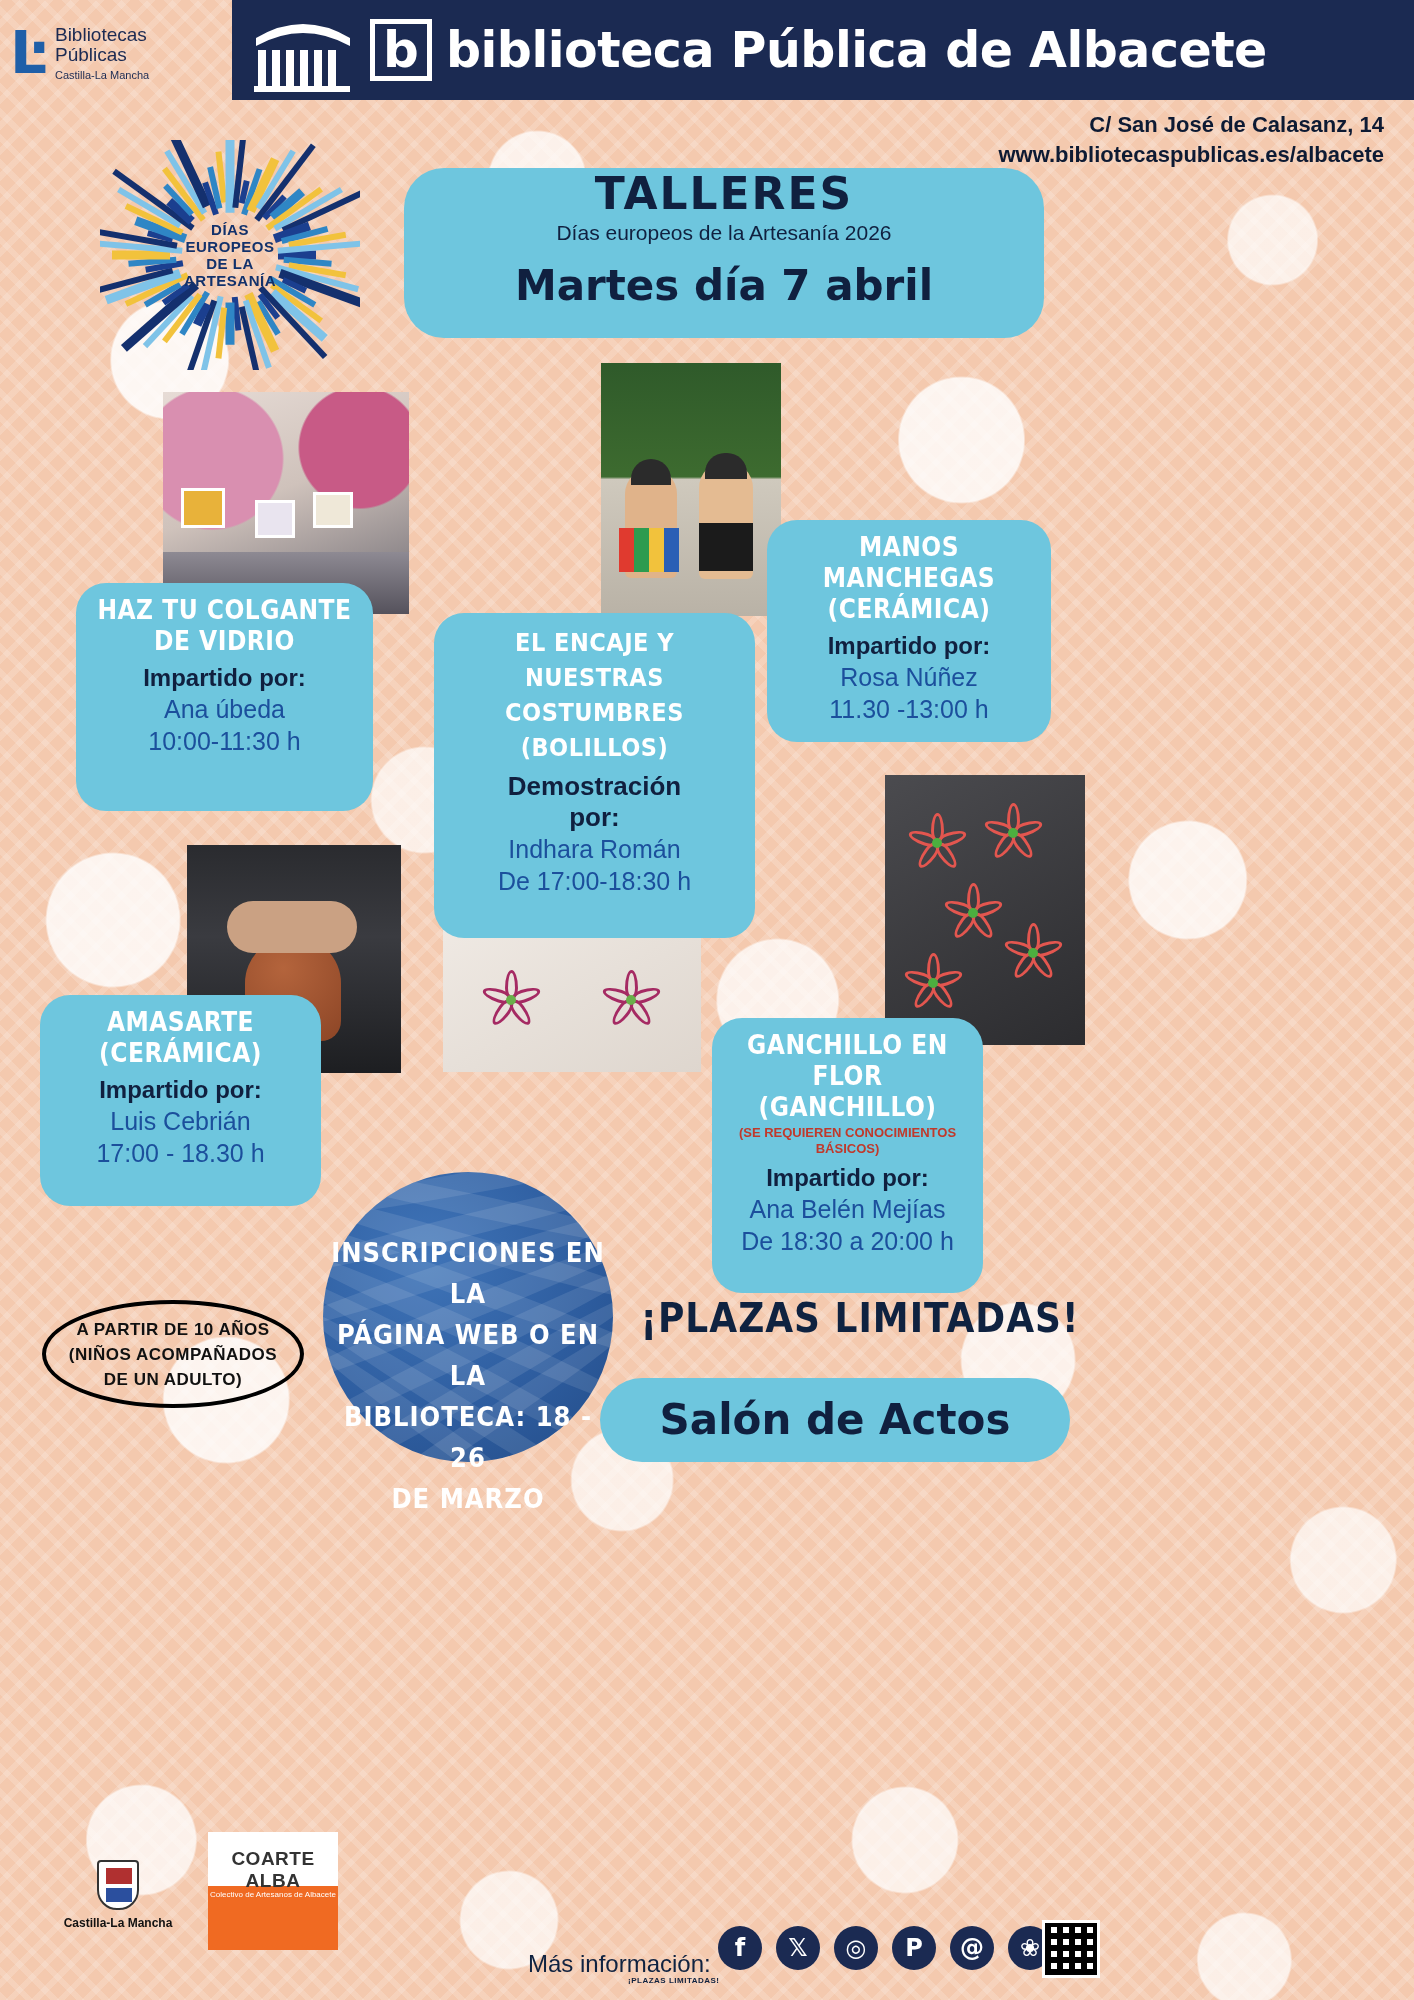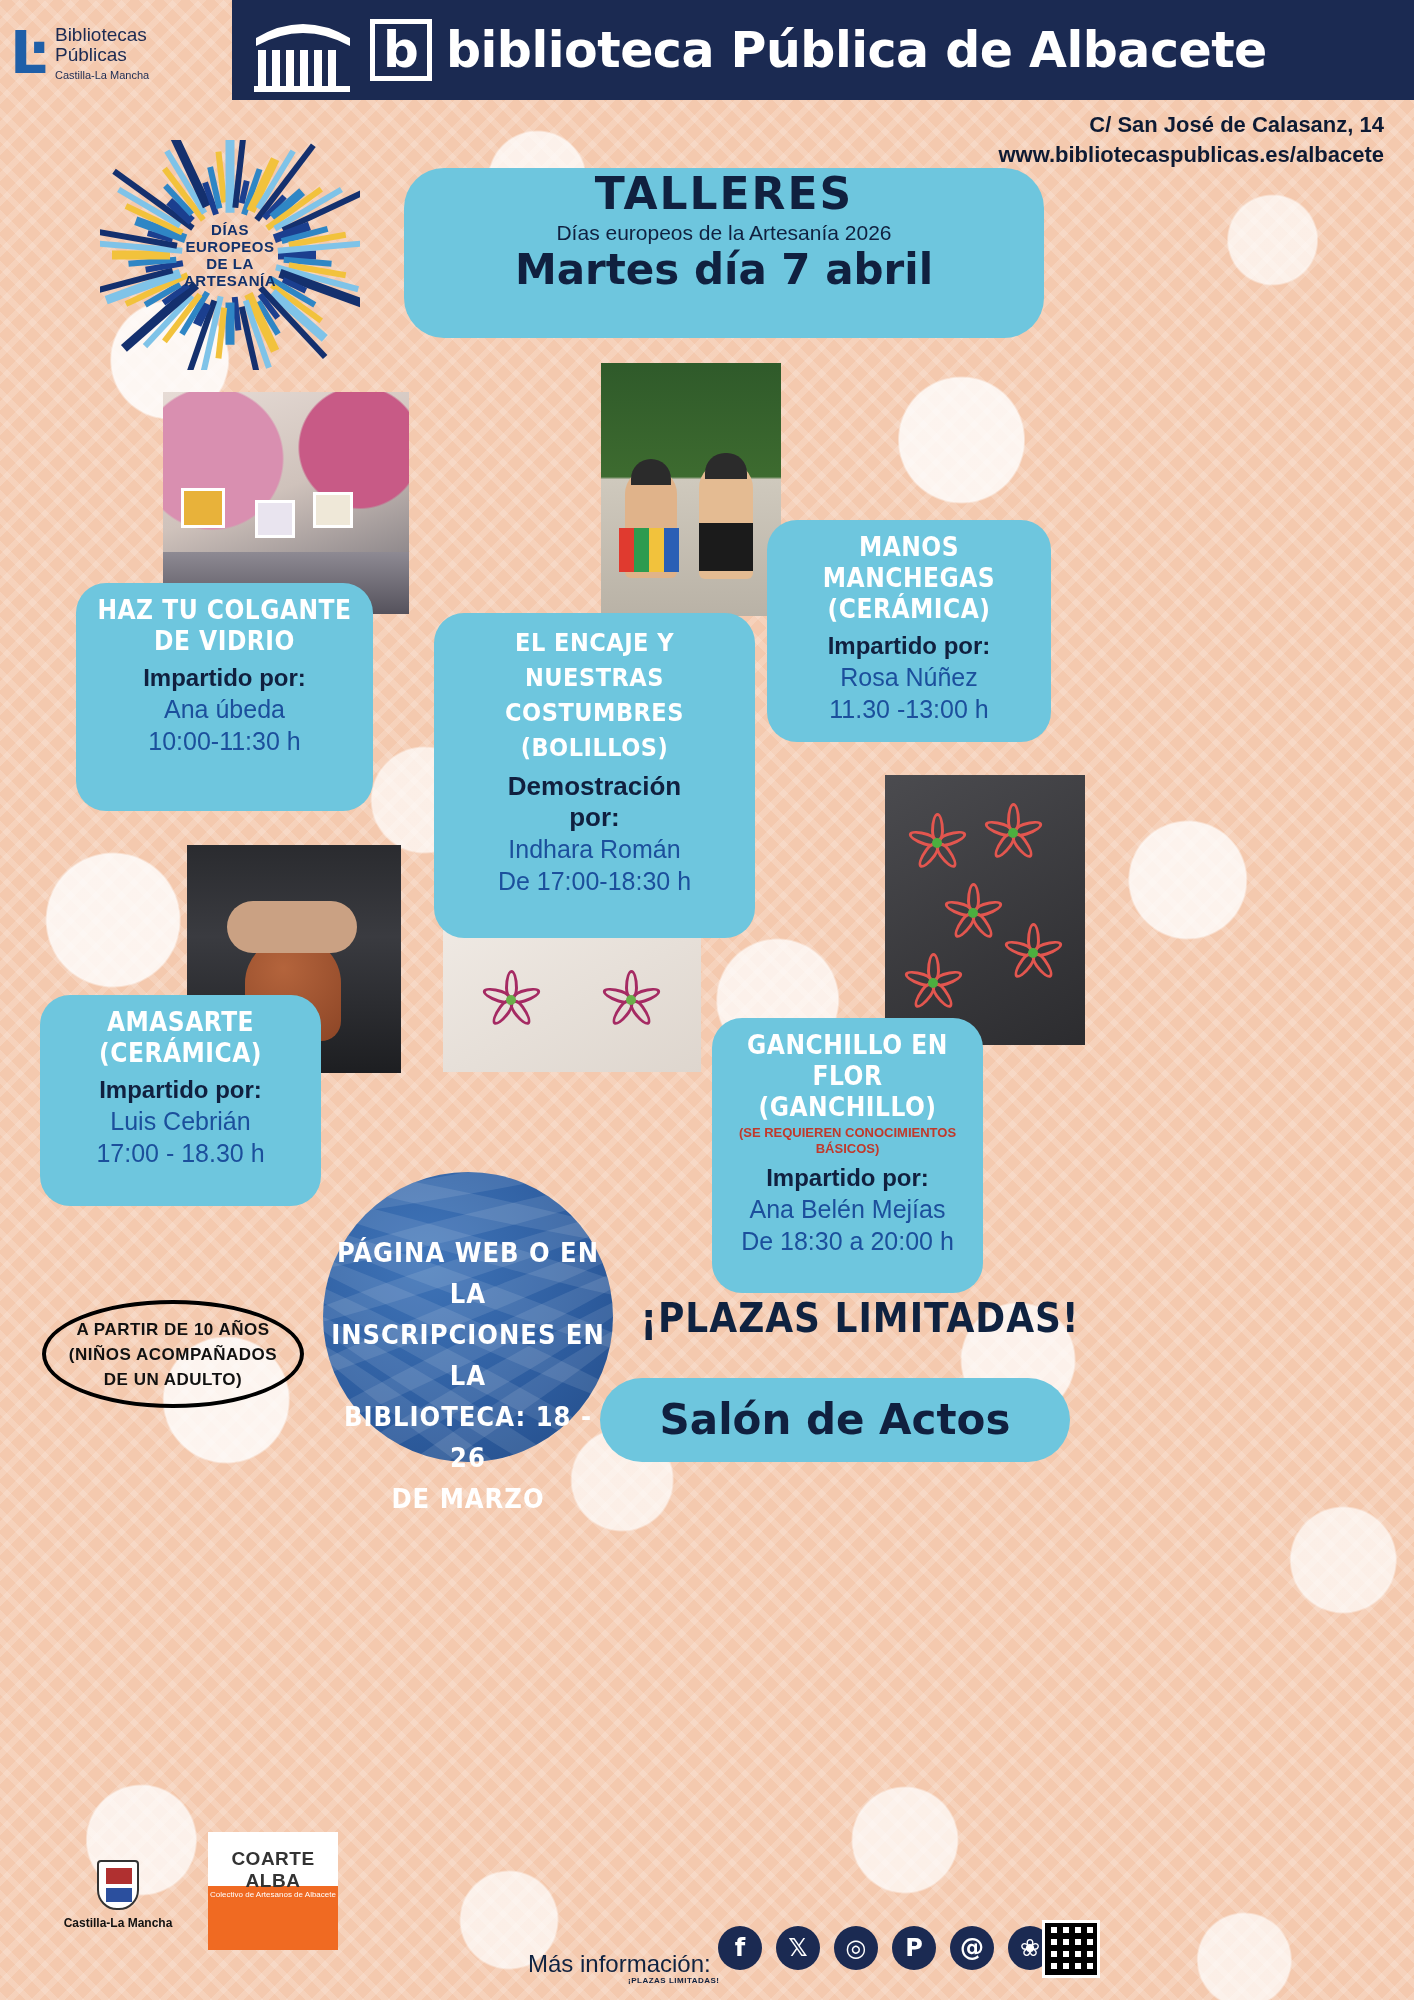--- a/index.html
+++ b/index.html
@@ -70,21 +70,21 @@
     letter-spacing:0.5px; width:130px;
   }
 
   
   #headbox {
     position:absolute; left:404px; top:168px; width:640px; height:170px;
     background:#6ec6de; border-radius:40px; text-align:center; padding-top:0;
   }
   #headbox .t1 { font-size:44px; font-weight:bold; color:#10203f; letter-spacing:2px; font-family:"DejaVu Sans", sans-serif;}
   #headbox .t2 { font-size:21px; color:#10203f; margin-top:2px; }
-  #headbox .t3 { font-size:42px; font-weight:bold; color:#10203f; margin-top:0; font-family:"DejaVu Sans", sans-serif;}
+  #headbox .t3 { font-size:42px; font-weight:bold; color:#10203f; margin-top:16px; font-family:"DejaVu Sans", sans-serif;}
 
   
   .photo { position:absolute; overflow:hidden; }
   .photo .inner { width:100%; height:100%; }
 
   #photo-vidrio { left:163px; top:392px; width:246px; height:222px; }
   #photo-vidrio .inner {
     background:
       radial-gradient(circle at 20% 30%, #d98fb0 0 70px, rgba(0,0,0,0) 72px),
       radial-gradient(circle at 80% 25%, #c85a86 0 60px, rgba(0,0,0,0) 62px),
@@ -471,22 +471,22 @@
     <div class="ln" style="top: 126px; transform: rotate(-22deg);"></div>
     <div class="ln" style="top: 147px; transform: rotate(24deg);"></div>
     <div class="ln" style="top: 168px; transform: rotate(-26deg);"></div>
     <div class="ln" style="top: 189px; transform: rotate(28deg);"></div>
     <div class="ln" style="top: 210px; transform: rotate(-30deg);"></div>
     <div class="ln" style="top: 231px; transform: rotate(32deg);"></div>
     <div class="ln" style="top: 252px; transform: rotate(-34deg);"></div>
     <div class="ln" style="top: 273px; transform: rotate(36deg);"></div>
   </div>
 <div id="yarntext">
+    <div>INSCRIPCIONES EN LA</div>
     <div>PÁGINA WEB O EN LA</div>
-    <div>INSCRIPCIONES EN LA</div>
     <div>BIBLIOTECA: 18 - 26</div>
     <div>DE MARZO</div>
   </div>
 
 <div id="plazas">¡PLAZAS LIMITADAS!</div>
 <div id="salon">Salón de Actos</div>
 
 <div id="edad">
   <span>
       <div>A PARTIR DE 10 AÑOS</div>

